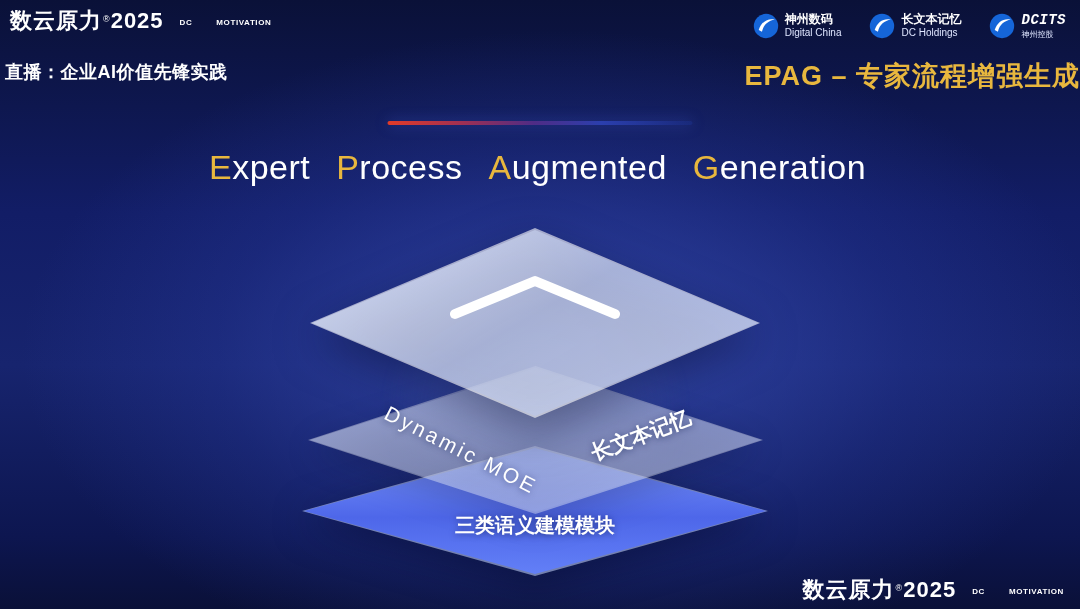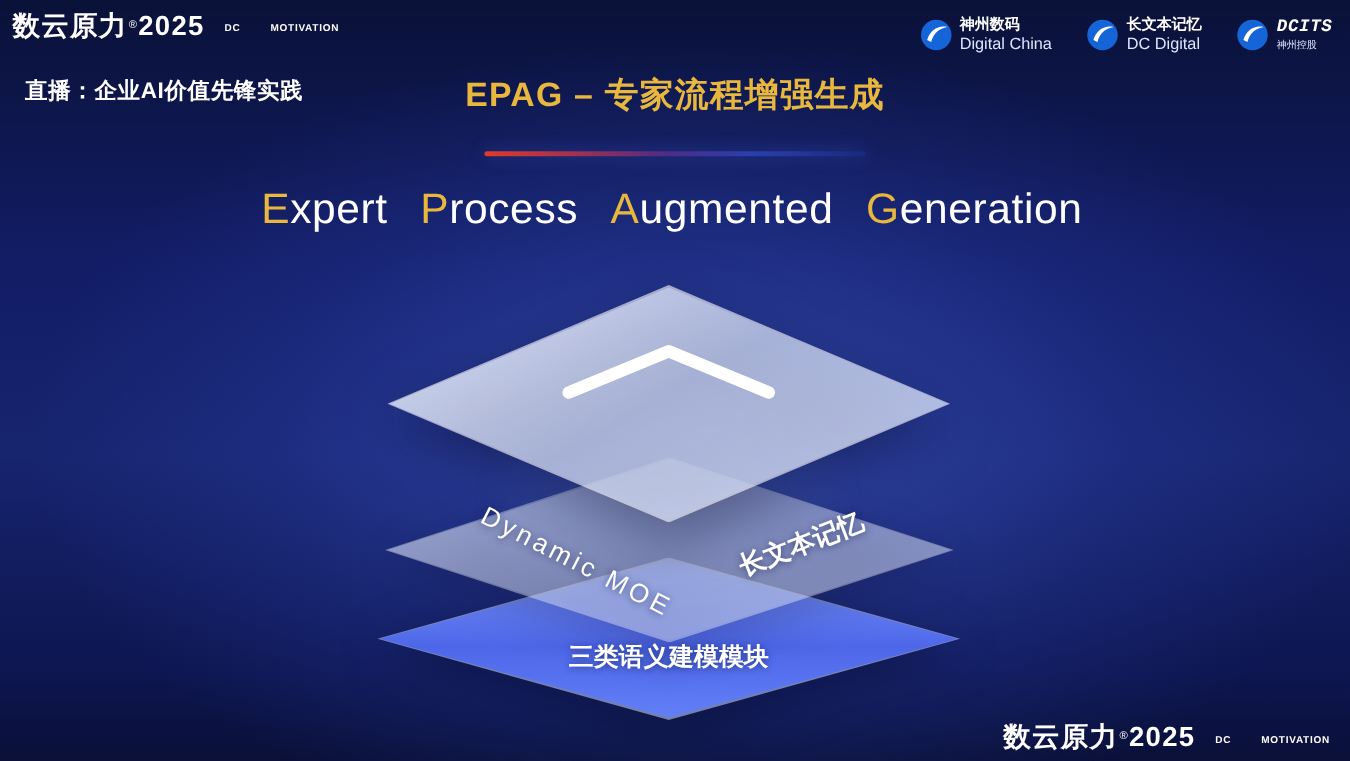--- a/index.html
+++ b/index.html
@@ -13,31 +13,31 @@
   
   .brand{position:absolute;display:flex;align-items:center;line-height:1;}
   .brand .brand-name{font-size:22px;font-weight:800;letter-spacing:1px;}
   .brand .brand-reg{font-size:9px;position:relative;top:-2px;margin:0 1px;}
   .brand .brand-year{font-size:22px;font-weight:800;letter-spacing:1px;}
   .brand .brand-sub{display:flex;flex-direction:row;margin-left:16px;margin-top:3px;
     font-size:8px;font-weight:700;letter-spacing:.6px;line-height:1.15;gap:24px;}
   .header-brand{left:10px;top:10px;}
   .footer-brand{right:16px;bottom:8px;}
   
-  .live-label{position:absolute;left:20px;top:60px;font-size:18px;font-weight:800;letter-spacing:.5px;}
+  .live-label{position:absolute;left:5px;top:60px;font-size:18px;font-weight:800;letter-spacing:.5px;}
   .partner-logos{position:absolute;right:14px;top:12px;display:flex;gap:28px;align-items:center;}
   .partner{display:flex;align-items:center;gap:6px;}
   .partner .p-text{display:flex;flex-direction:column;line-height:1.25;justify-content:flex-end;}
   .partner .p-line1{font-size:12px;font-weight:700;}
-  .partner .p-line2{font-size:13px;color:#dfe6ff;}
+  .partner .p-line2{font-size:10px;color:#dfe6ff;}
   .partner.dcits .p-line1{font-size:14px;font-style:italic;font-weight:800;letter-spacing:.5px;font-family:Liberation Mono, monospace;}
   .partner.dcits .p-line2{font-size:8px;}
   .swoosh{width:26px;height:26px;flex:0 0 auto;}
   
-  .title-cn{position:absolute;top:58px;left:0;width:1080px;text-align:center;
+  .title-cn{position:absolute;top:58px;left:0;width:1080px;text-align:right;
     font-size:27px;font-weight:800;color:#e8b73e;letter-spacing:1px;}
   .divider{position:absolute;top:121px;left:540px;transform:translateX(-50%);
     width:305px;height:4px;border-radius:3px;
     background:linear-gradient(90deg,#e23b28 0%,#a03052 24%,#4f2c86 48%,#2b3fae 70%,rgba(45,85,225,.18) 100%);
     box-shadow:0 0 14px rgba(90,120,255,.35);}
   .title-en{position:absolute;top:148px;left:0;width:1075px;text-align:center;
     font-size:34px;font-weight:500;letter-spacing:.5px;}
   .title-en .word{display:inline-block;margin:0 8px;}
   .title-en .lead{color:#e8b73e;}
   
@@ -97,21 +97,21 @@
         <span class="p-line2">Digital China</span>
       </span>
     </div>
     <div class="partner">
       <svg class="swoosh" viewBox="0 0 32 32">
         <circle cx="16" cy="16" r="15" fill="#1565d8"></circle>
         <path d="M7 21 C10 11, 18 6, 27 8 C19 9.5, 13 14, 11 23 Z" fill="#ffffff"></path>
       </svg>
       <span class="p-text">
         <span class="p-line1">长文本记忆</span>
-        <span class="p-line2">DC Digital</span>
+        <span class="p-line2">DC Holdings</span>
       </span>
     </div>
     <div class="partner dcits">
       <svg class="swoosh" viewBox="0 0 32 32">
         <circle cx="16" cy="16" r="15" fill="#1565d8"></circle>
         <path d="M7 21 C10 11, 18 6, 27 8 C19 9.5, 13 14, 11 23 Z" fill="#ffffff"></path>
       </svg>
       <span class="p-text">
         <span class="p-line1">DCITS</span>
         <span class="p-line2">神州控股</span>

